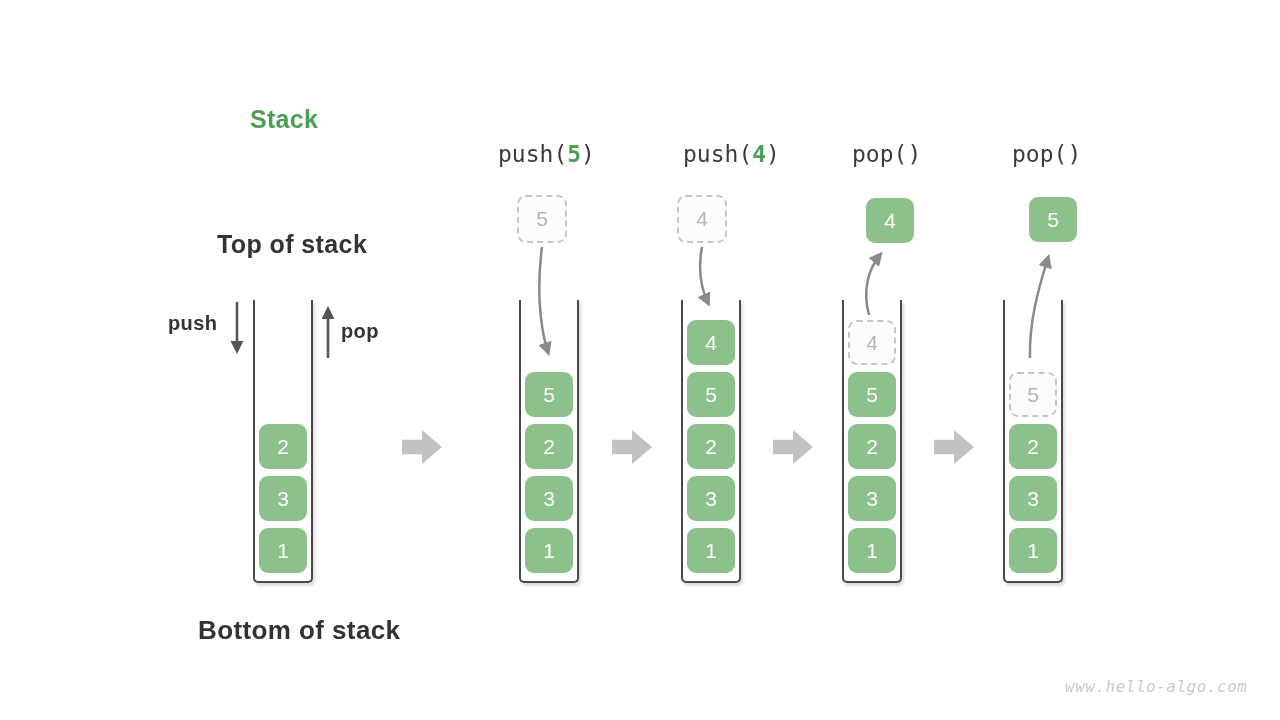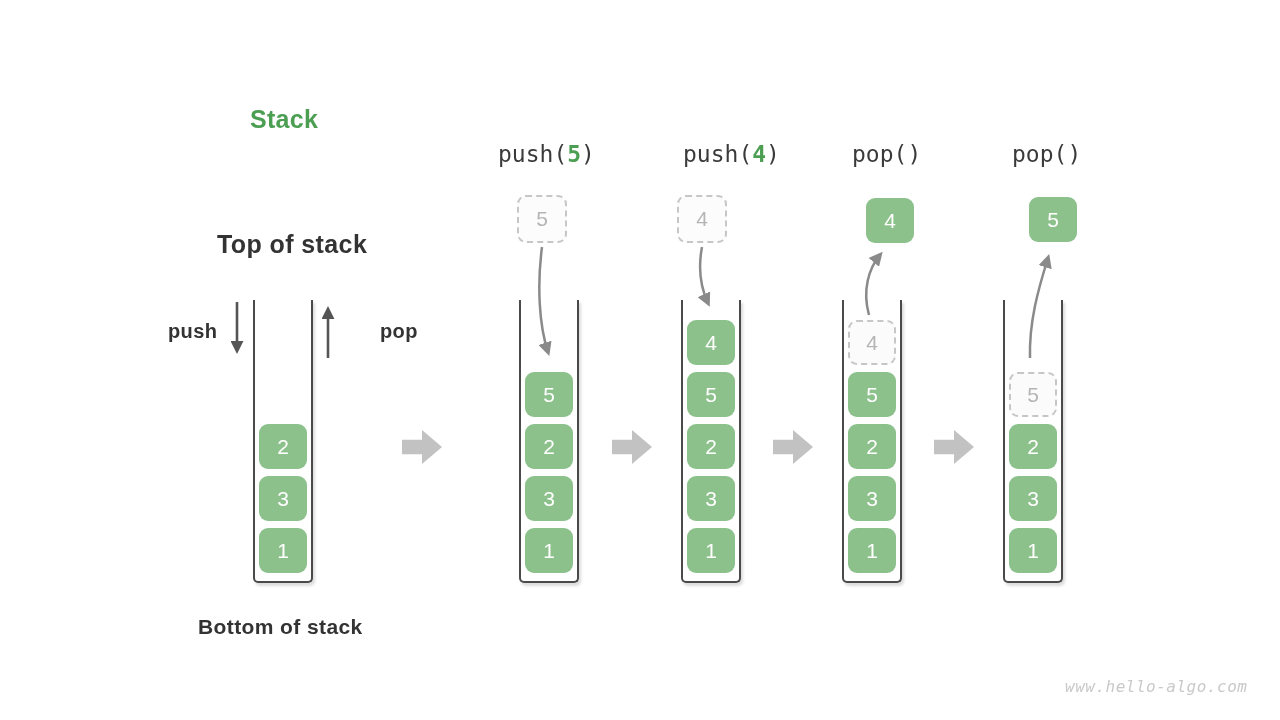--- a/index.html
+++ b/index.html
@@ -20,23 +20,23 @@
     font-family:"Liberation Sans",sans-serif;color:var(--dark-text);
   }
   .title{
     position:absolute;left:250px;top:105px;
     font-size:25px;font-weight:bold;color:var(--green-text);letter-spacing:.3px;
   }
   .annot{
     position:absolute;font-size:20px;font-weight:bold;color:#333333;letter-spacing:.4px;white-space:nowrap;
   }
   .annot.top-label{left:217px;top:230px;font-size:25px;}
-  .annot.bottom-label{left:198px;top:615px;font-size:21px;}
-  .annot.push-label{left:168px;top:320px;}
-  .annot.pop-label{left:341px;top:320px;margin-left:39px;}
+  .annot.bottom-label{left:198px;top:615px;font-size:26px;}
+  .annot.push-label{left:168px;top:312px;}
+  .annot.pop-label{left:341px;top:320px;}
   .stack-container{
     position:absolute;top:300px;width:60px;height:283px;
     border-left:2px solid var(--wall);border-right:2px solid var(--wall);border-bottom:2px solid var(--wall);
     border-radius:0 0 5px 5px;
     box-shadow:2px 3px 3px rgba(0,0,0,.14);
     background:#ffffff;
   }
   .cell{
     position:absolute;width:48px;height:45px;border-radius:9px;
     background:var(--green-box);color:#ffffff;

